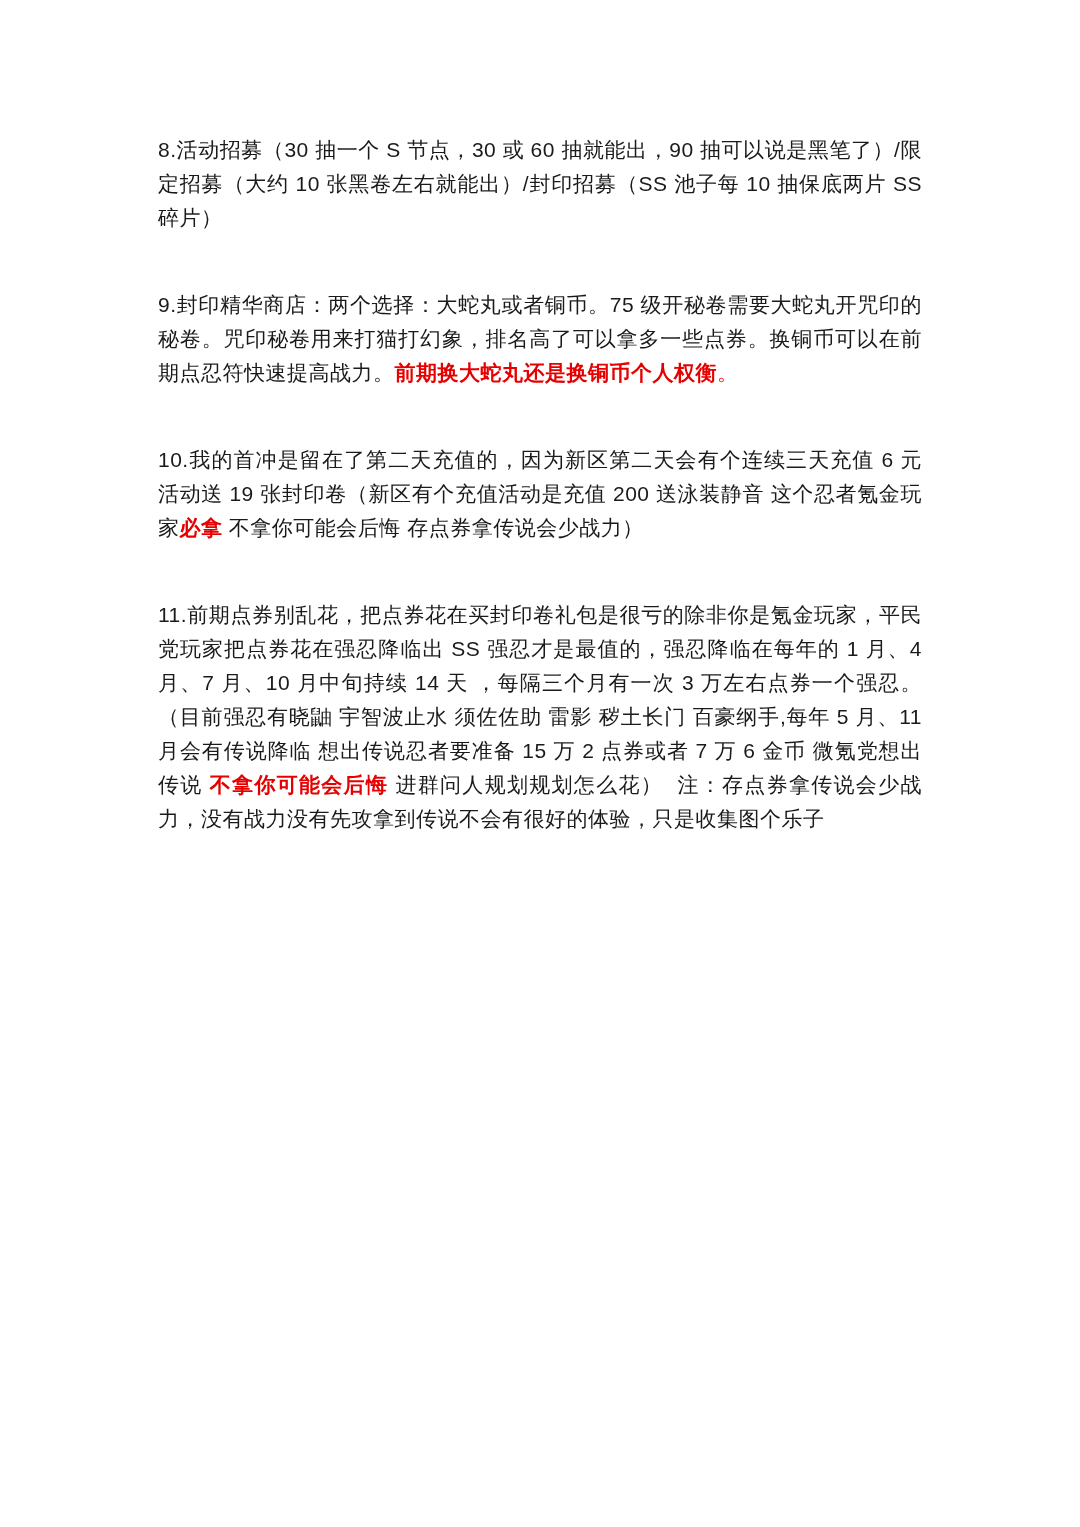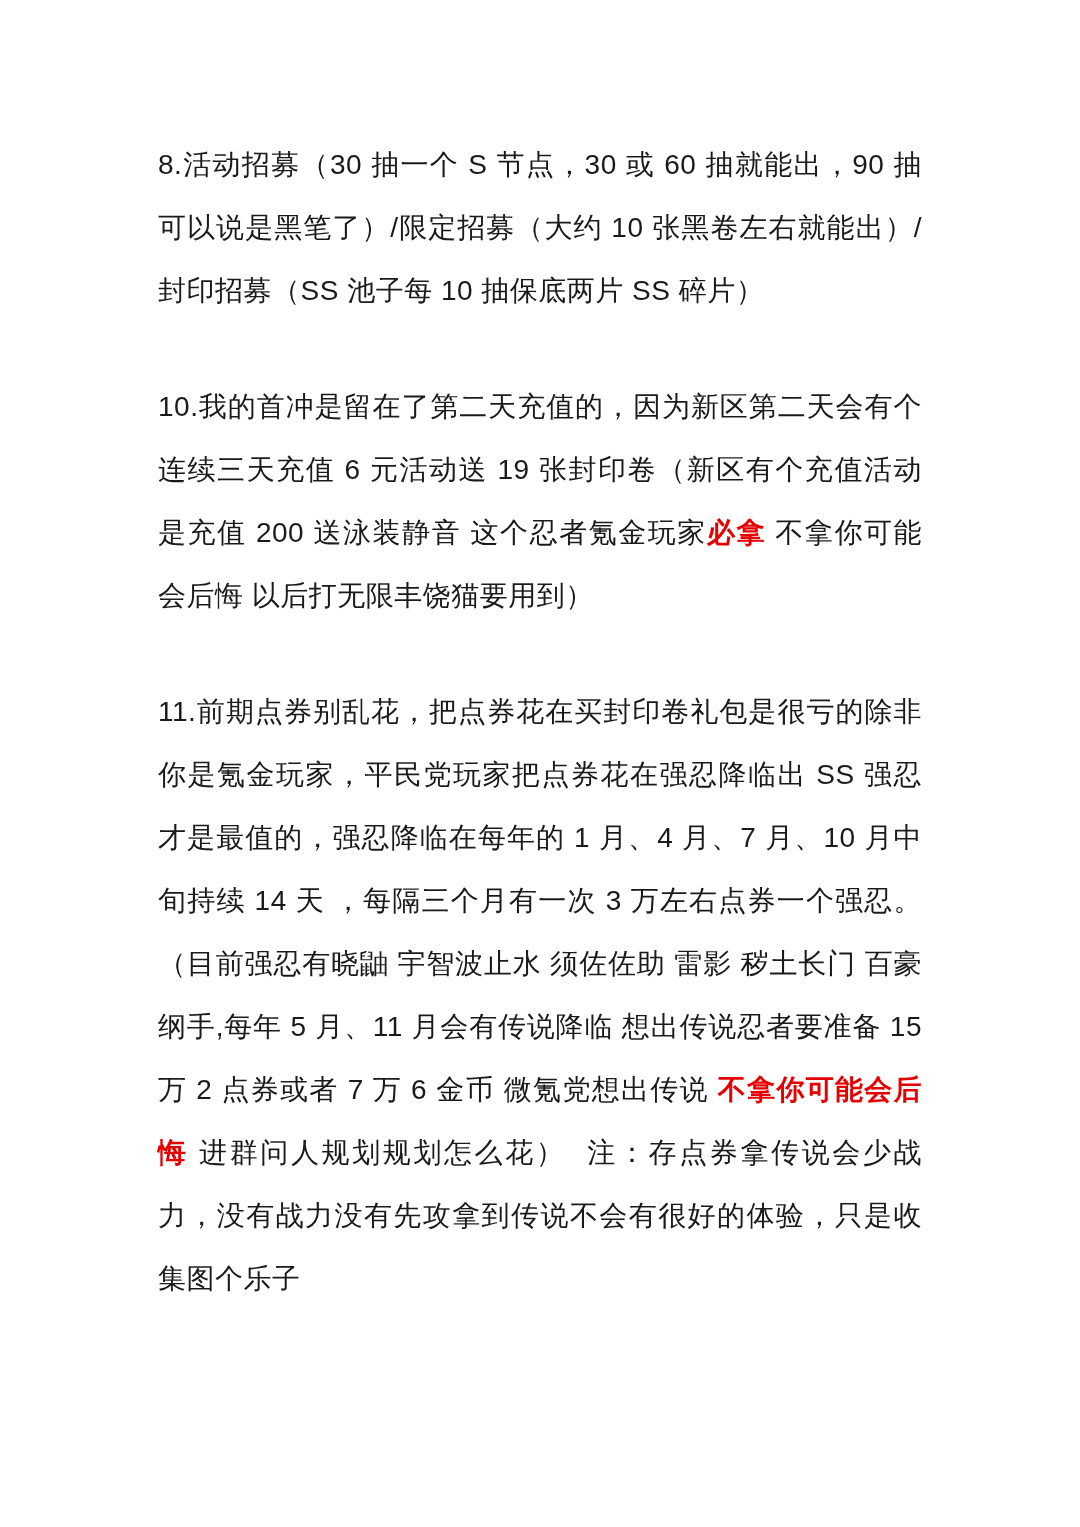--- a/index.html
+++ b/index.html
@@ -21,22 +21,22 @@
     box-sizing:border-box;
   }
   .doc{
     position:absolute;
     left:158px;
     top:133px;
     width:764px;
   }
   .para{
     margin:0 0 53px 0;
-    font-size:28px;
-    line-height:63px;
+    font-size:21px;
+    line-height:34px;
     color:var(--text-color);
     text-align:justify;
     text-justify:inter-ideograph;
     letter-spacing:0.5px;
     word-break:break-all;
   }
   .para:last-child{margin-bottom:0;}
   .run{white-space:pre-wrap;}
   .red-bold{
     color:var(--red-color);
@@ -45,16 +45,17 @@
   .red{
     color:var(--red-color);
   }
 </style>
 </head>
 <body>
 
 <div class="page">
   <div class="doc">
       <p class="para"><span class="run">8.活动招募（30 抽一个 S 节点，30 或 60 抽就能出，90 抽可以说是黑笔了）/限定招募（大约 10 张黑卷左右就能出）/封印招募（SS 池子每 10 抽保底两片 SS 碎片）</span></p>
-      <p class="para"><span class="run">10.我的首冲是留在了第二天充值的，因为新区第二天会有个连续三天充值 6 元活动送 19 张封印卷（新区有个充值活动是充值 200 送泳装静音 这个忍者氪金玩家</span><span class="run red-bold">必拿</span><span class="run"> 不拿你可能会后悔 以后打无限丰饶猫要用到）</span></p>
+      <p class="para"><span class="run">9.封印精华商店：两个选择：大蛇丸或者铜币。75 级开秘卷需要大蛇丸开咒印的秘卷。咒印秘卷用来打猫打幻象，排名高了可以拿多一些点券。换铜币可以在前期点忍符快速提高战力。</span><span class="run red-bold">前期换大蛇丸还是换铜币个人权衡</span><span class="run red">。</span></p>
+      <p class="para"><span class="run">10.我的首冲是留在了第二天充值的，因为新区第二天会有个连续三天充值 6 元活动送 19 张封印卷（新区有个充值活动是充值 200 送泳装静音 这个忍者氪金玩家</span><span class="run red-bold">必拿</span><span class="run"> 不拿你可能会后悔 存点券拿传说会少战力）</span></p>
       <p class="para"><span class="run">11.前期点券别乱花，把点券花在买封印卷礼包是很亏的除非你是氪金玩家，平民党玩家把点券花在强忍降临出 SS 强忍才是最值的，强忍降临在每年的 1 月、4 月、7 月、10 月中旬持续 14 天 ，每隔三个月有一次 3 万左右点券一个强忍。（目前强忍有晓鼬 宇智波止水 须佐佐助 雷影 秽土长门 百豪纲手,每年 5 月、11 月会有传说降临 想出传说忍者要准备 15 万 2 点券或者 7 万 6 金币 微氪党想出传说 </span><span class="run red-bold">不拿你可能会后悔</span><span class="run"> 进群问人规划规划怎么花）  注：存点券拿传说会少战力，没有战力没有先攻拿到传说不会有很好的体验，只是收集图个乐子</span></p>
     </div>
 </div>
 
 </body></html>

